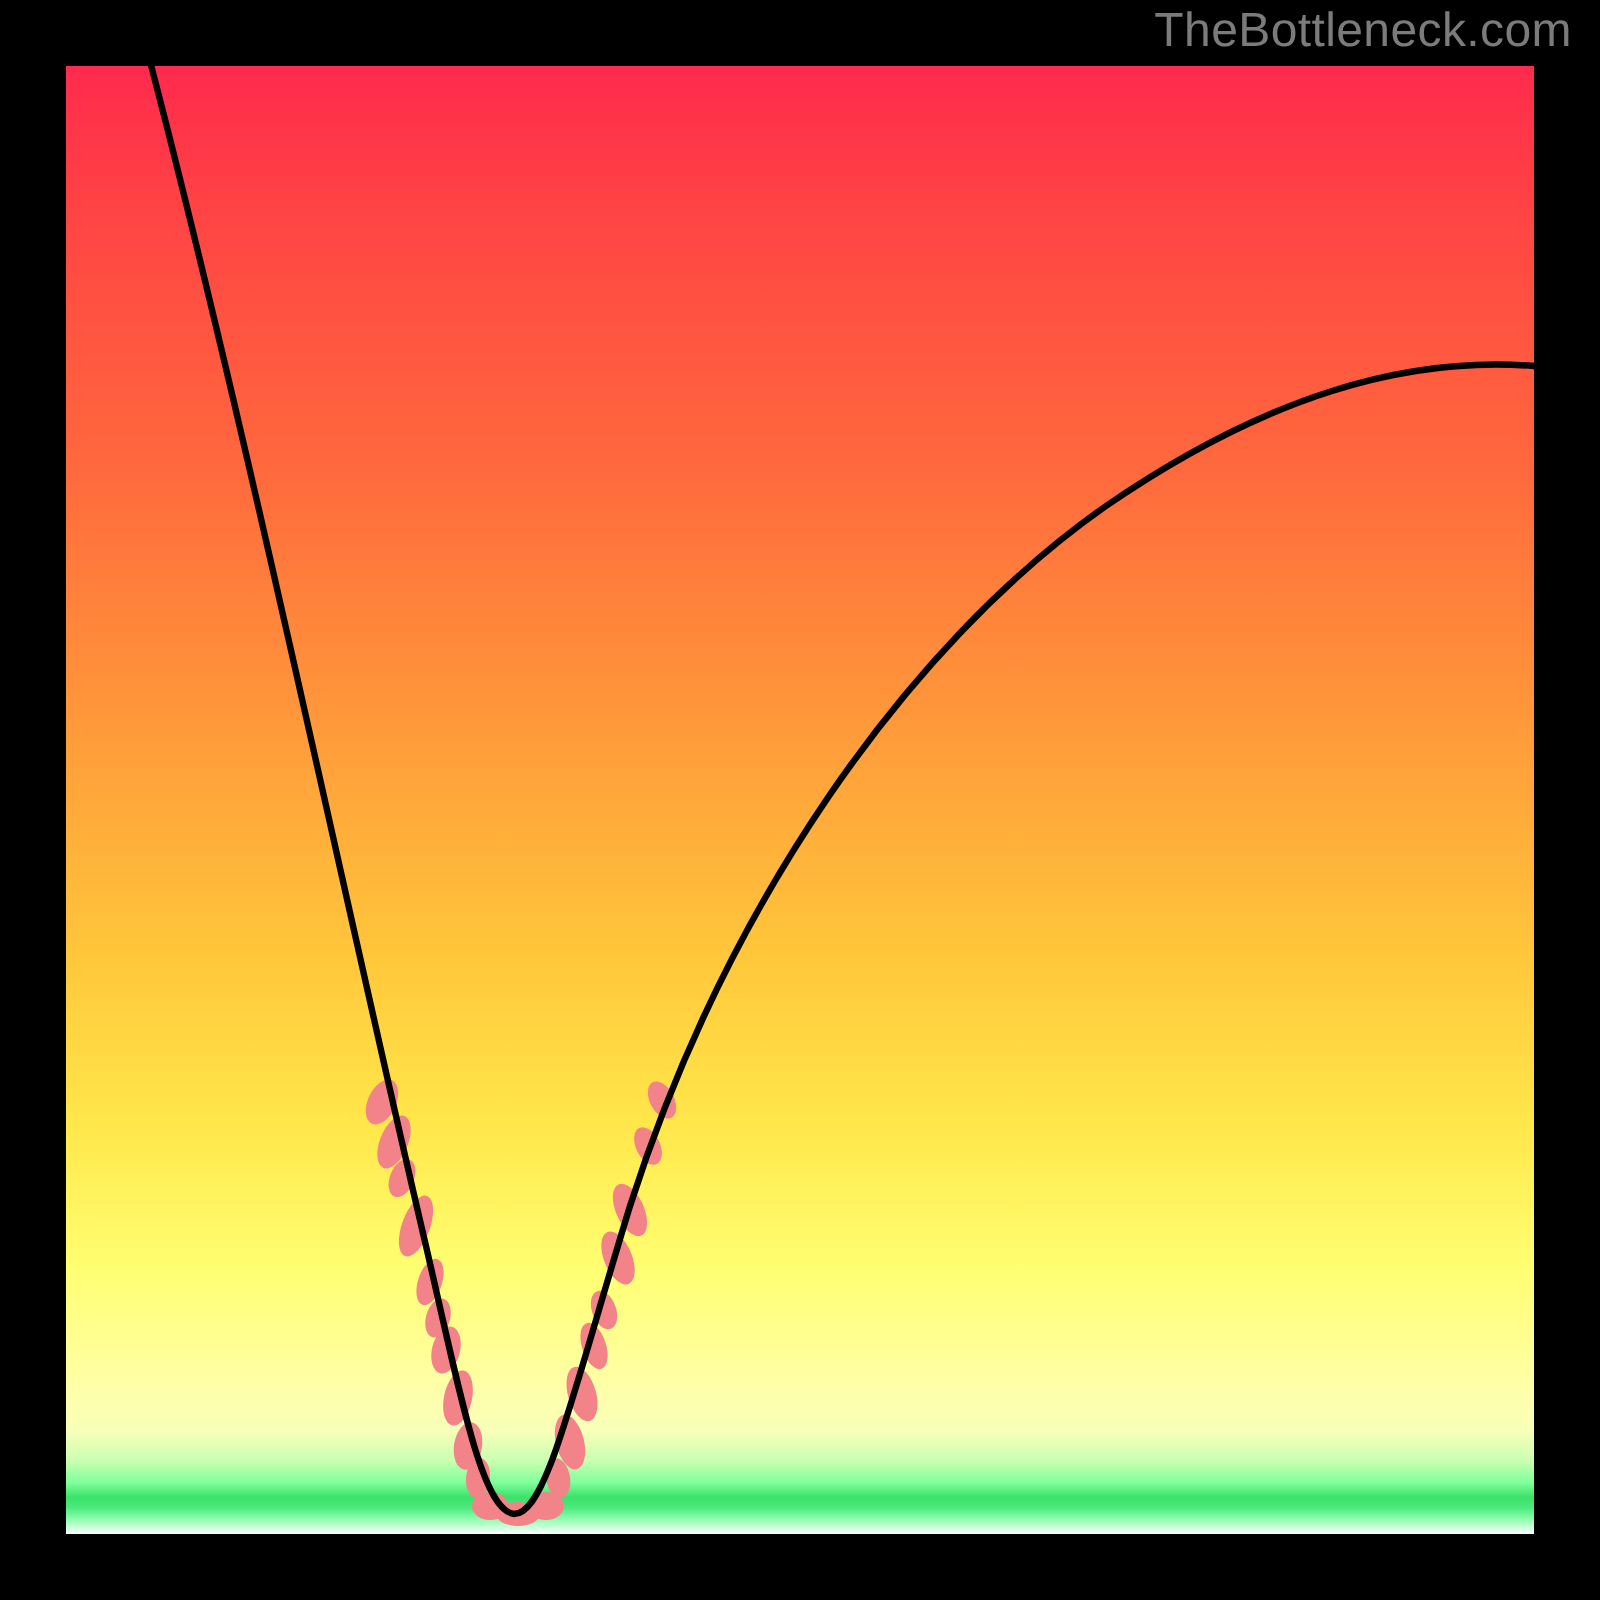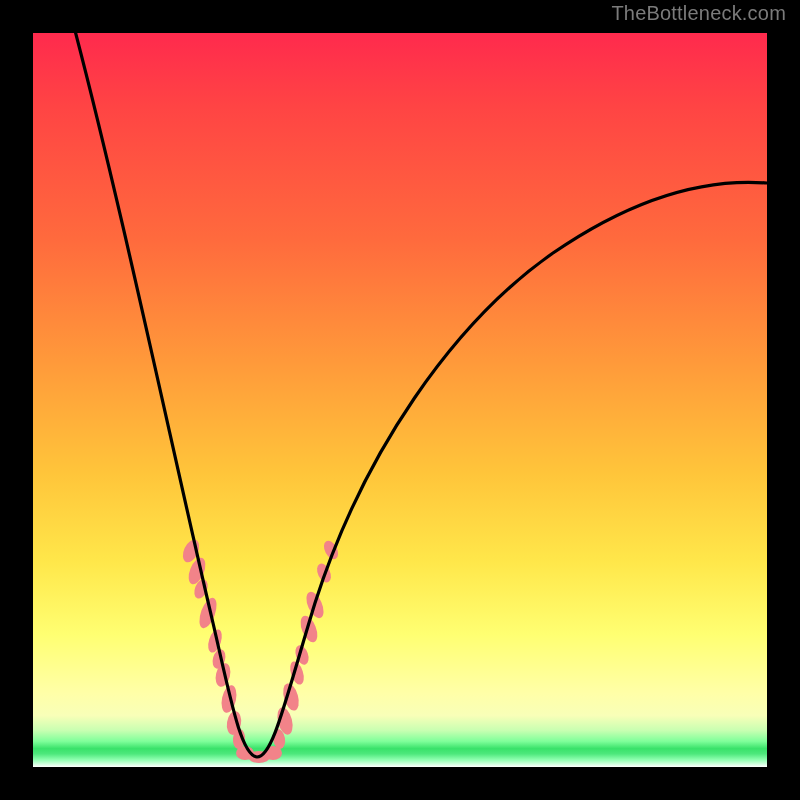--- a/index.html
+++ b/index.html
@@ -36,21 +36,21 @@
   }
   svg {
     position: absolute;
     left: 0;
     top: 0;
   }
   .watermark {
     position: absolute;
     top: 2px;
     right: 14px;
-    font-size: 20px;
+    font-size: 24px;
     font-weight: 500;
     color: #7b7b7b;
     letter-spacing: 0.2px;
     font-family: Arial, Helvetica, sans-serif;
   }
 </style>
 </head>
 <body>
 
 <div class="frame">

